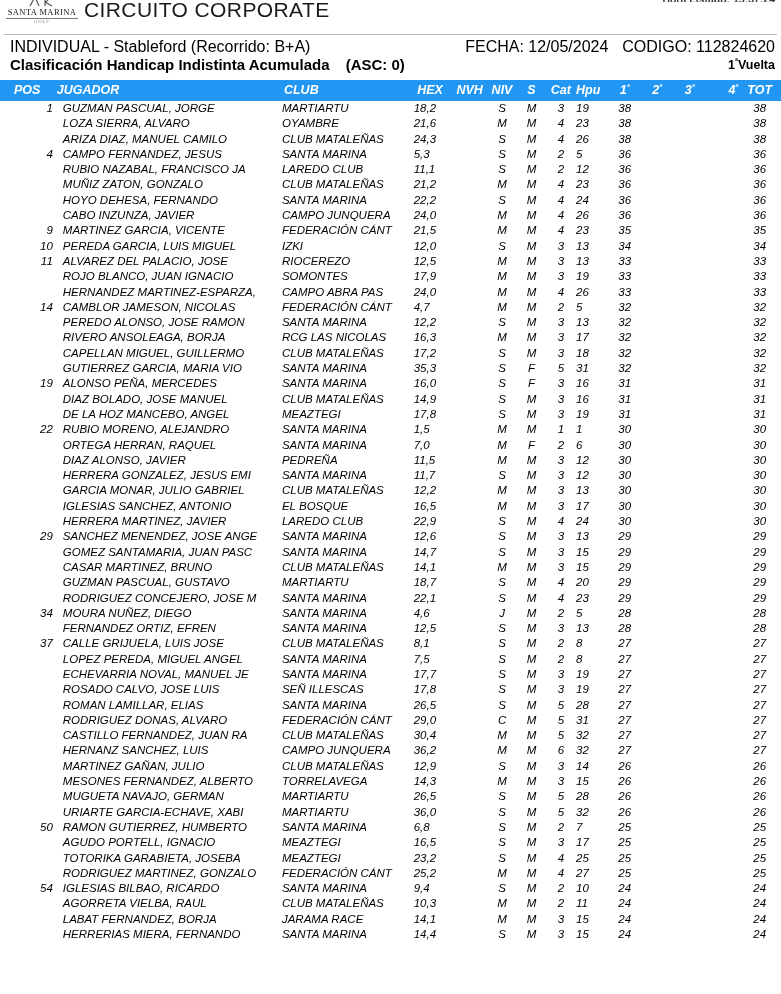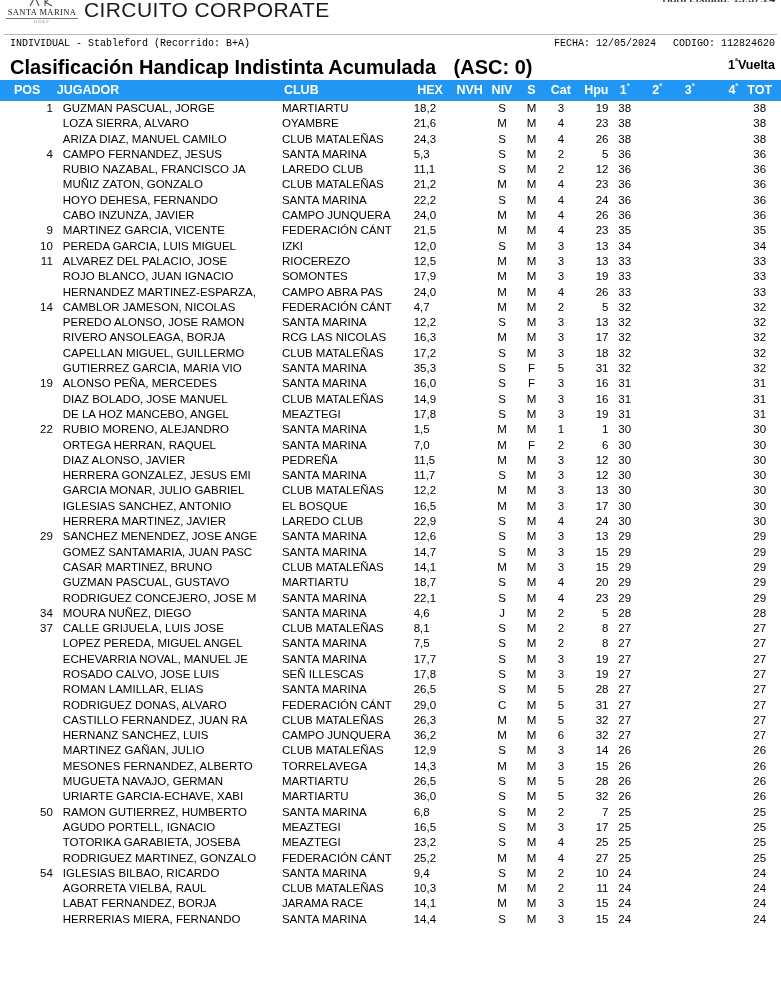--- a/index.html
+++ b/index.html
@@ -76,58 +76,58 @@
   .rule {
     margin: 0 4px 0 4px;
     border-top: 1px solid #b9b9b9;
   }
 
   
   .info-line {
     position: relative;
     height: 18px;
     padding: 3px 6px 0 20px;
-    font-size: 10px;
+    font-size: 16px;
     white-space: nowrap;
-    font-family: Liberation Mono, monospace;
   }
   .info-left { position: absolute; left: 10px; top: 3px; }
   .info-right { position: absolute; right: 6px; top: 3px; }
   .info-right .sep { display: inline-block; width: 5px; }
 
   
   .class-line {
     position: relative;
     height: 22px;
     padding: 0 6px 0 10px;
     white-space: nowrap;
   }
   .class-title {
     position: absolute;
     left: 10px;
     top: 0;
-    font-size: 20px;
+    font-size: 15px;
     font-weight: bold;
   }
   .class-title .asc { margin-left: 12px; }
   .class-round {
     position: absolute;
     right: 6px;
     top: 2px;
     font-size: 12.5px;
     font-weight: bold;
   }
   .class-round sup { font-size: 8px; vertical-align: top; line-height: 1; }
 
   
   table.board {
     border-collapse: collapse;
     width: 781px;
     table-layout: fixed;
     margin-top: 2px;
+    font-style: italic;
   }
   table.board th {
     background: #2196f3;
     color: #ffffff;
     font-size: 12.5px;
     font-weight: bold;
     padding: 2px 0 3px 0;
     height: 16px;
     white-space: nowrap;
   }
@@ -143,21 +143,21 @@
 
   
   .c-pos   { width: 38px;  text-align: right; padding-right: 4px !important; }
   .c-name  { width: 222px; text-align: left;  padding-left: 6px !important; }
   .c-club  { width: 122px; text-align: left; }
   .c-hex   { width: 44px;  text-align: left;  padding-left: 6px !important; }
   .c-nvh   { width: 34px;  }
   .c-niv   { width: 30px;  text-align: center; }
   .c-s     { width: 28px;  text-align: center; }
   .c-cat   { width: 30px;  text-align: center; }
-  .c-hpu   { width: 32px;  text-align: right; }
+  .c-hpu   { width: 32px;  text-align: left; }
   .c-r1    { width: 32px;  text-align: center; }
   .c-r2    { width: 32px;  text-align: center; }
   .c-r3    { width: 32px;  text-align: center; }
   .c-r4    { width: 32px;  text-align: right; }
   .c-tot   { width: 42px;  text-align: center; }
 
   th.c-pos  { text-align: left; padding-left: 14px !important; }
   th.c-name { text-align: left; padding-left: 0 !important; }
   th.c-club { text-align: left; padding-left: 2px !important; }
   th.c-hex  { text-align: center; padding-left: 0 !important; }
@@ -763,20 +763,36 @@
         <td class="c-s">M</td>
         <td class="c-cat">2</td>
         <td class="c-hpu">5</td>
         <td class="c-r1">28</td>
         <td class="c-r2"></td>
         <td class="c-r3"></td>
         <td class="c-r4"></td>
         <td class="c-tot">28</td>
       </tr>
       <tr>
+        <td class="c-pos"></td>
+        <td class="c-name">FERNANDEZ ORTIZ, EFREN</td>
+        <td class="c-club">SANTA MARINA</td>
+        <td class="c-hex">12,5</td>
+        <td class="c-nvh"></td>
+        <td class="c-niv">S</td>
+        <td class="c-s">M</td>
+        <td class="c-cat">3</td>
+        <td class="c-hpu">13</td>
+        <td class="c-r1">28</td>
+        <td class="c-r2"></td>
+        <td class="c-r3"></td>
+        <td class="c-r4"></td>
+        <td class="c-tot">28</td>
+      </tr>
+      <tr>
         <td class="c-pos">37</td>
         <td class="c-name">CALLE GRIJUELA, LUIS JOSE</td>
         <td class="c-club">CLUB MATALEÑAS</td>
         <td class="c-hex">8,1</td>
         <td class="c-nvh"></td>
         <td class="c-niv">S</td>
         <td class="c-s">M</td>
         <td class="c-cat">2</td>
         <td class="c-hpu">8</td>
         <td class="c-r1">27</td>
@@ -862,21 +878,21 @@
         <td class="c-r1">27</td>
         <td class="c-r2"></td>
         <td class="c-r3"></td>
         <td class="c-r4"></td>
         <td class="c-tot">27</td>
       </tr>
       <tr>
         <td class="c-pos"></td>
         <td class="c-name">CASTILLO FERNANDEZ, JUAN RA</td>
         <td class="c-club">CLUB MATALEÑAS</td>
-        <td class="c-hex">26,3</td>
+        <td class="c-hex">30,4</td>
         <td class="c-nvh"></td>
         <td class="c-niv">M</td>
         <td class="c-s">M</td>
         <td class="c-cat">5</td>
         <td class="c-hpu">32</td>
         <td class="c-r1">27</td>
         <td class="c-r2"></td>
         <td class="c-r3"></td>
         <td class="c-r4"></td>
         <td class="c-tot">27</td>

